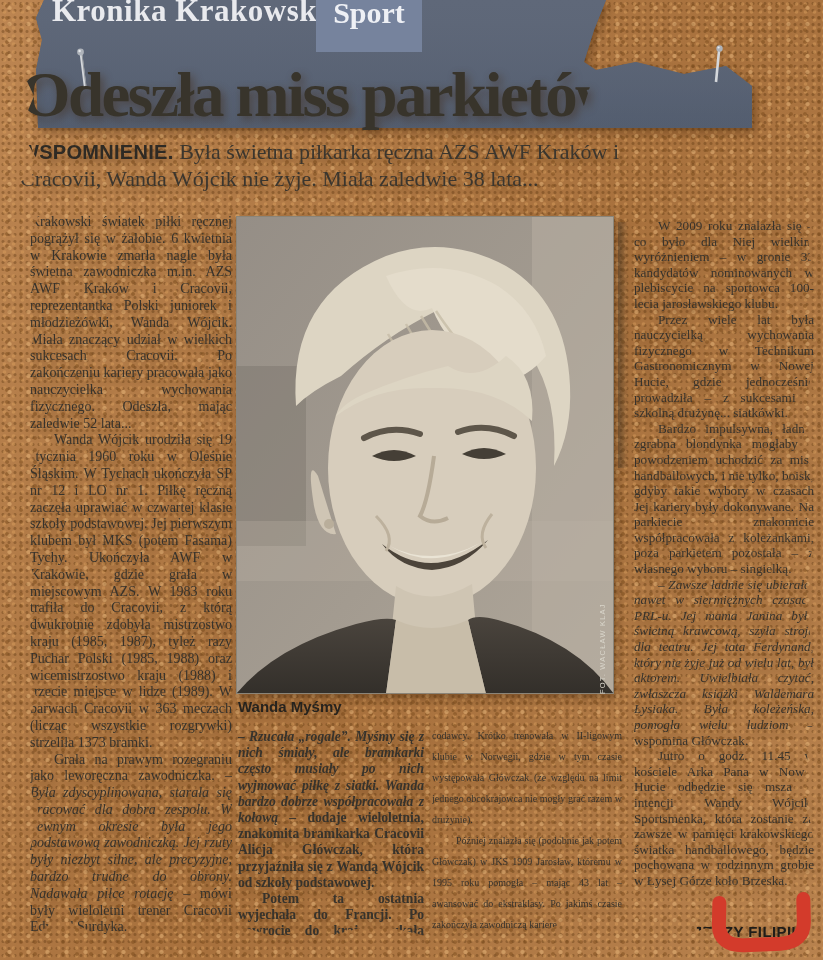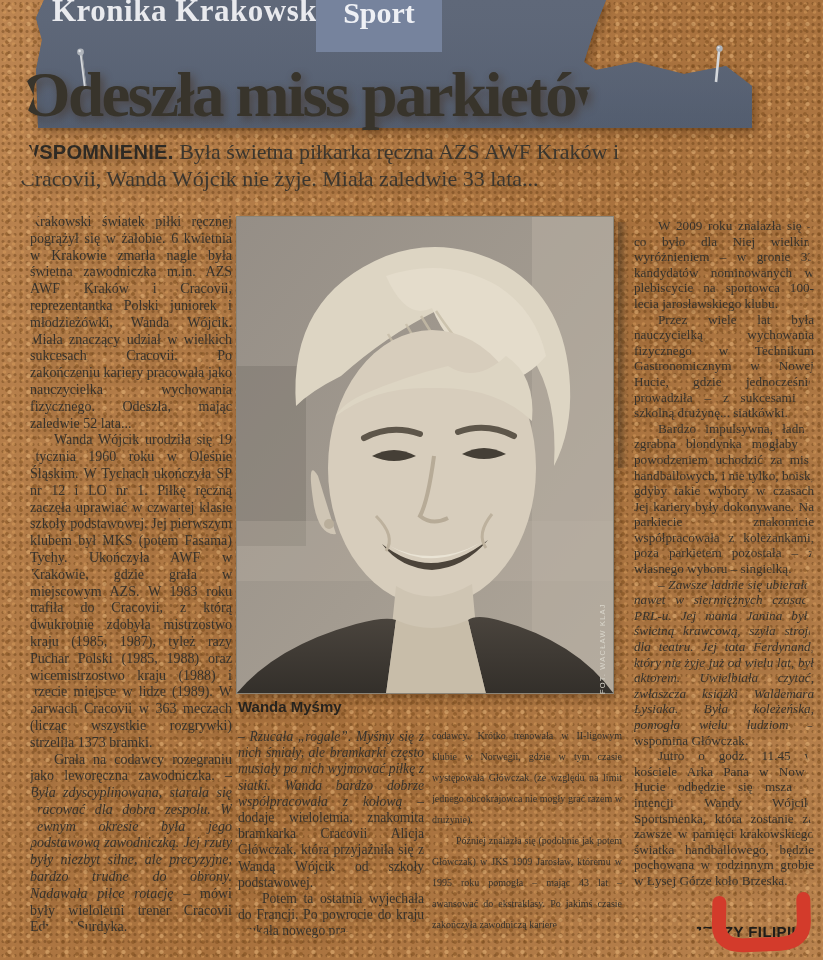--- a/index.html
+++ b/index.html
@@ -21,21 +21,21 @@
     position:absolute;left:36px;top:0;width:722px;height:128px;
     background:linear-gradient(#5f6879,#57617255 90%),linear-gradient(#5d6678,#525c6e);
     clip-path:polygon(8px 0px,570px 0px,558px 30px,548px 62px,560px 70px,600px 62px,648px 74px,690px 66px,716px 86px,716px 128px,2px 128px,0px 70px,6px 40px,0px 18px);
   }
   .masthead-title{
     position:absolute;left:16px;top:-7px;
     font:bold 31px/1.15 "Liberation Serif",serif;
     color:#e9eaee;letter-spacing:.5px;white-space:nowrap;
   }
   .sport-box{
-    position:absolute;left:280px;top:0;width:126px;height:52px;
+    position:absolute;left:280px;top:0;width:106px;height:52px;
     background:#76839d;display:flex;align-items:flex-start;justify-content:center;
   }
   .sport-box span{font:bold 30px/1.1 "Liberation Serif",serif;color:#eef0f5;margin-top:-4px;}
   
   .paper{
     position:absolute;inset:0;
     background:linear-gradient(135deg,#ddd7cb,#d6d0c3 45%,#cec7b8 80%,#d5cec0);
     clip-path:polygon(16px 58px,200px 52px,400px 57px,586px 50px,594px 74px,582px 112px,596px 140px,656px 132px,718px 146px,774px 136px,808px 150px,819px 166px,808px 240px,820px 330px,802px 420px,817px 510px,805px 600px,818px 690px,804px 780px,816px 860px,798px 932px,786px 950px,706px 928px,644px 952px,558px 926px,468px 946px,376px 924px,298px 944px,208px 916px,118px 942px,58px 918px,32px 938px,22px 876px,40px 816px,18px 756px,36px 696px,16px 636px,34px 576px,14px 516px,36px 456px,18px 396px,34px 336px,16px 276px,38px 216px,14px 186px,42px 168px,20px 130px,34px 96px);
   }
   .headline{
@@ -48,21 +48,21 @@
     position:absolute;left:20px;top:139px;width:648px;
     font:22px/1.22 "Liberation Serif",serif;color:#3b362e;
   }
   .lead .kicker{font-family:"Liberation Sans",sans-serif;font-weight:bold;font-size:20px;letter-spacing:.3px;color:#2e2a24;}
   
   .coltxt{position:absolute;overflow:hidden;text-align:justify;color:#37332c;}
   .coltxt p{margin:0;}
   .coltxt p.ind{text-indent:24px;}
   .it{font-style:italic;}
   .col-left{left:30px;top:214px;width:202px;height:724px;font-size:14px;line-height:16.8px;}
-  .col-a{left:238px;top:729px;width:186px;height:224px;font-size:13.6px;line-height:16.2px;}
+  .col-a{left:238px;top:729px;width:186px;height:224px;font-size:13.6px;line-height:16.2px;font-weight:bold;}
   .col-b{left:432px;top:725px;width:190px;height:228px;font-size:10px;line-height:21px;}
   .col-right{left:634px;top:218px;width:180px;height:702px;font-size:13.2px;line-height:15.6px;}
   .photo-caption{
     position:absolute;left:238px;top:699px;width:240px;
     font:bold 15px/1 "Liberation Sans",sans-serif;color:#26231e;
   }
   .byline{
     position:absolute;left:610px;top:924px;width:204px;text-align:right;
     font:bold 15px/1 "Liberation Sans",sans-serif;color:#1f1d19;letter-spacing:.4px;
   }
@@ -95,27 +95,27 @@
     </div>
   </div>
 </div>
 
 <div class="shadowed" style="inset:auto;">
   <div class="paper">
 
     <div class="headline">Odeszła miss parkietów</div>
 
     <div class="lead">
-      <span class="kicker">WSPOMNIENIE.</span><span> Była świetna piłkarka ręczna AZS AWF Kraków i Cracovii, Wanda Wójcik nie żyje. Miała zaledwie 33 lata...</span>
+      <span class="kicker">WSPOMNIENIE.</span><span> Była świetna piłkarka ręczna AZS AWF Kraków i Cracovii, Wanda Wójcik nie żyje. Miała zaledwie 38 lata...</span>
     </div>
 
     <div class="coltxt col-left">
       <p><span>Krakowski światek piłki ręcznej pogrążył się w żałobie. 6 kwietnia w Krakowie zmarła nagle była świetna zawodniczka m.in. AZS AWF Kraków i Cracovii, reprezentantka Polski juniorek i młodzieżówki, Wanda Wójcik. Miała znaczący udział w wielkich sukcesach Cracovii. Po zakończeniu kariery pracowała jako nauczycielka wychowania fizycznego. Odeszła, mając zaledwie 52 lata...</span></p>
       <p class="ind"><span>Wanda Wójcik urodziła się 19 stycznia 1960 roku w Oleśnie Śląskim. W Tychach ukończyła SP nr 12 i LO nr 1. Piłkę ręczną zaczęła uprawiać w czwartej klasie szkoły podstawowej. Jej pierwszym klubem był MKS (potem Fasama) Tychy. Ukończyła AWF w Krakowie, gdzie grała w miejscowym AZS. W 1983 roku trafiła do Cracovii, z którą dwukrotnie zdobyła mistrzostwo kraju (1985, 1987), tyleż razy Puchar Polski (1985, 1988) oraz wicemistrzostwo kraju (1988) i trzecie miejsce w lidze (1989). W barwach Cracovii w 363 meczach (licząc wszystkie rozgrywki) strzeliła 1373 bramki.</span></p>
-      <p class="ind"><span>Grała na codawcy rozegraniu jako leworęczna zawodniczka. </span><span class="it">– Była zdyscyplinowana, starała się pracować dla dobra zespołu. W pewnym okresie była jego podstawową zawodniczką. Jej rzuty były niezbyt silne, ale precyzyjne, bardzo trudne do obrony. Nadawała piłce rotację</span><span> – mówi były wieloletni trener Cracovii Edward Surdyka.</span></p>
+      <p class="ind"><span>Grała na prawym rozegraniu jako leworęczna zawodniczka. </span><span class="it">– Była zdyscyplinowana, starała się pracować dla dobra zespołu. W pewnym okresie była jego podstawową zawodniczką. Jej rzuty były niezbyt silne, ale precyzyjne, bardzo trudne do obrony. Nadawała piłce rotację</span><span> – mówi były wieloletni trener Cracovii Edward Surdyka.</span></p>
     </div>
 
     <div class="photo-wrap">
       <svg width="378" height="478" viewBox="0 0 378 478" xmlns="http://www.w3.org/2000/svg">
         <defs>
           <linearGradient id="bg" x1="0" y1="0" x2="1" y2="1">
             <stop offset="0" stop-color="#958e86"></stop>
             <stop offset=".55" stop-color="#a39b90"></stop>
             <stop offset="1" stop-color="#b0a79a"></stop>
           </linearGradient>

